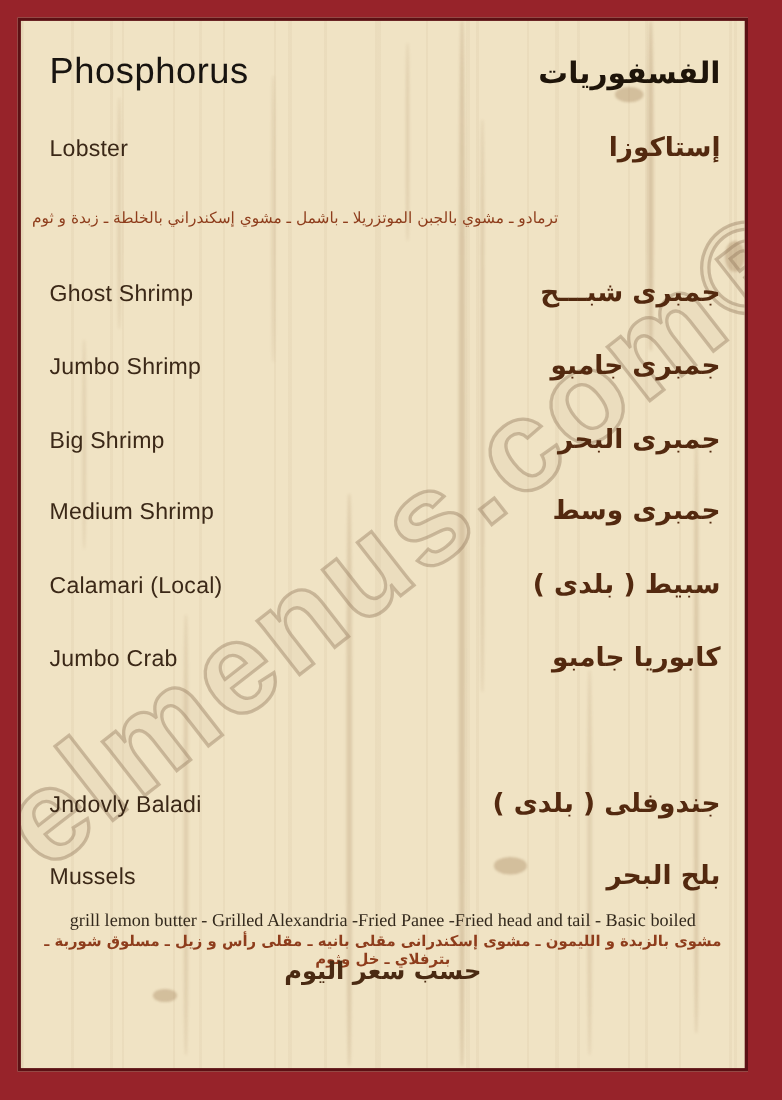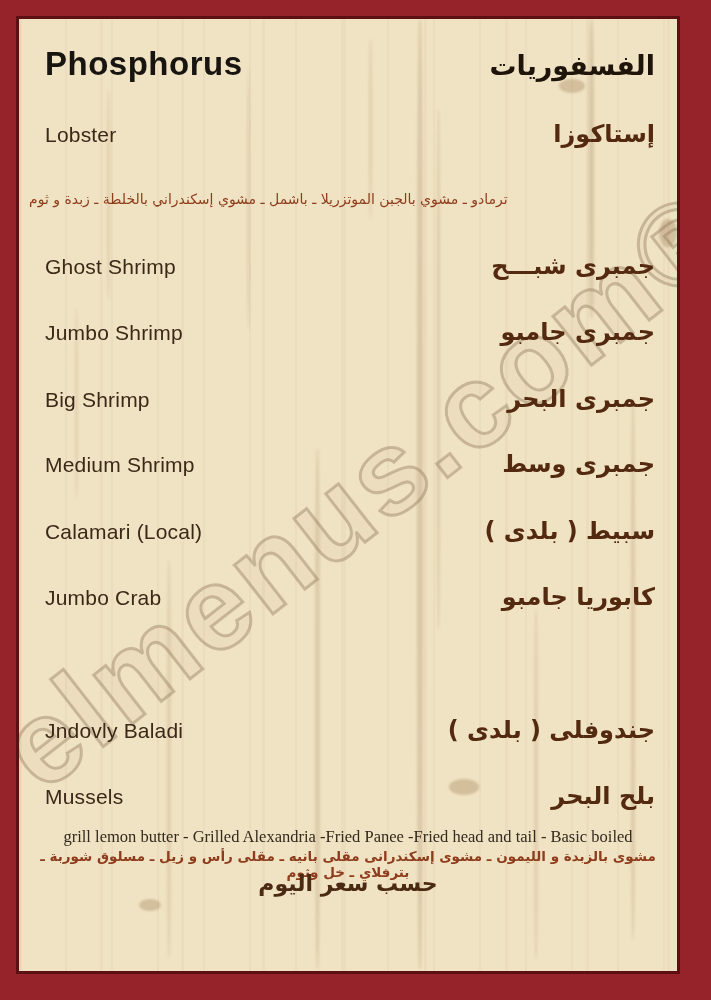--- a/index.html
+++ b/index.html
@@ -34,21 +34,21 @@
   #watermark{
     position:absolute;left:-20px;top:640px;width:1000px;
     transform:rotate(-38deg);transform-origin:60px 60px;
     font-size:118px;font-weight:bold;letter-spacing:4px;
     color:rgba(205,185,155,0.14);
     -webkit-text-stroke:3px rgba(148,122,92,0.42);
     white-space:nowrap;pointer-events:none;
     font-family:"Liberation Sans",sans-serif;
   }
   .hdr-row{position:absolute;left:26px;right:22px;top:26px;display:flex;justify-content:space-between;align-items:baseline;}
-  .title-en{font-size:33px;font-weight:bold;color:#181410;letter-spacing:0.5px;}
+  .title-en{font-size:33px;font-weight:normal;color:#181410;letter-spacing:0.5px;}
   .title-ar{font-size:27px;font-weight:bold;color:#1e1409;font-family:"DejaVu Sans",sans-serif;direction:rtl;}
   .item-row{position:absolute;left:26px;right:22px;display:flex;justify-content:space-between;align-items:baseline;}
   .item-en{font-size:21px;font-weight:normal;color:#3b2817;letter-spacing:0.2px;}
   .item-ar{font-size:24px;font-weight:bold;color:#53290f;font-family:"DejaVu Sans",sans-serif;direction:rtl;}
   .desc-ar{
     position:absolute;left:10px;right:10px;text-align:left;
     font-size:14px;font-weight:normal;color:#8e3d1c;
     font-family:"DejaVu Sans",sans-serif;direction:rtl;
   }
   .footer-desc-ar{

